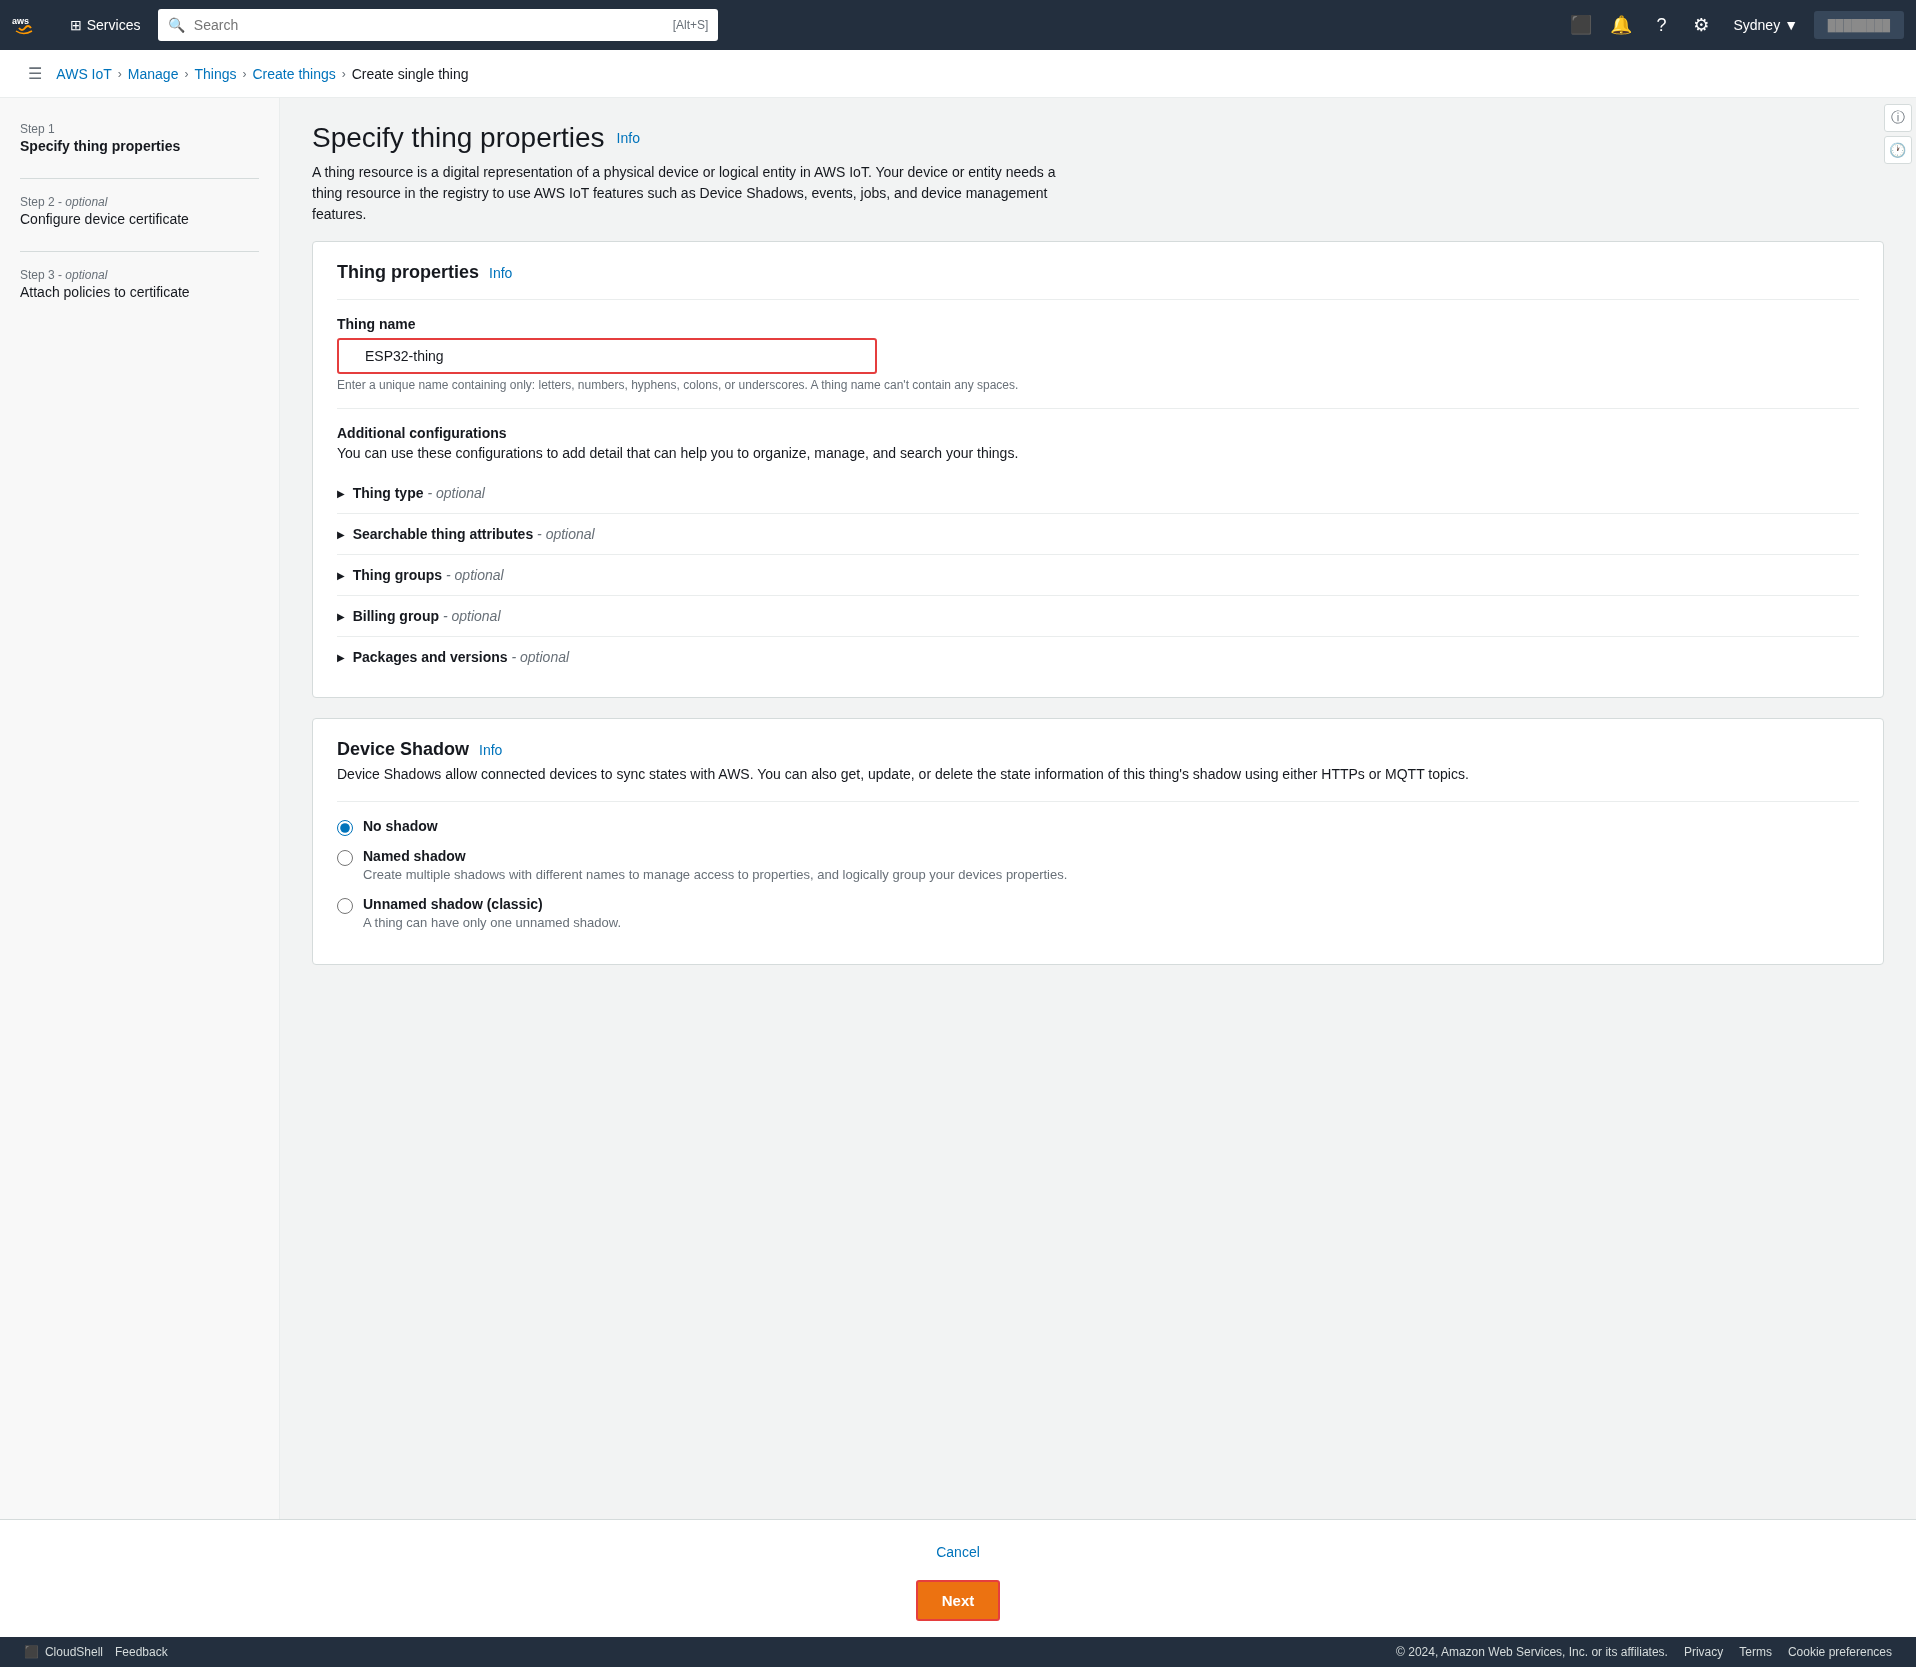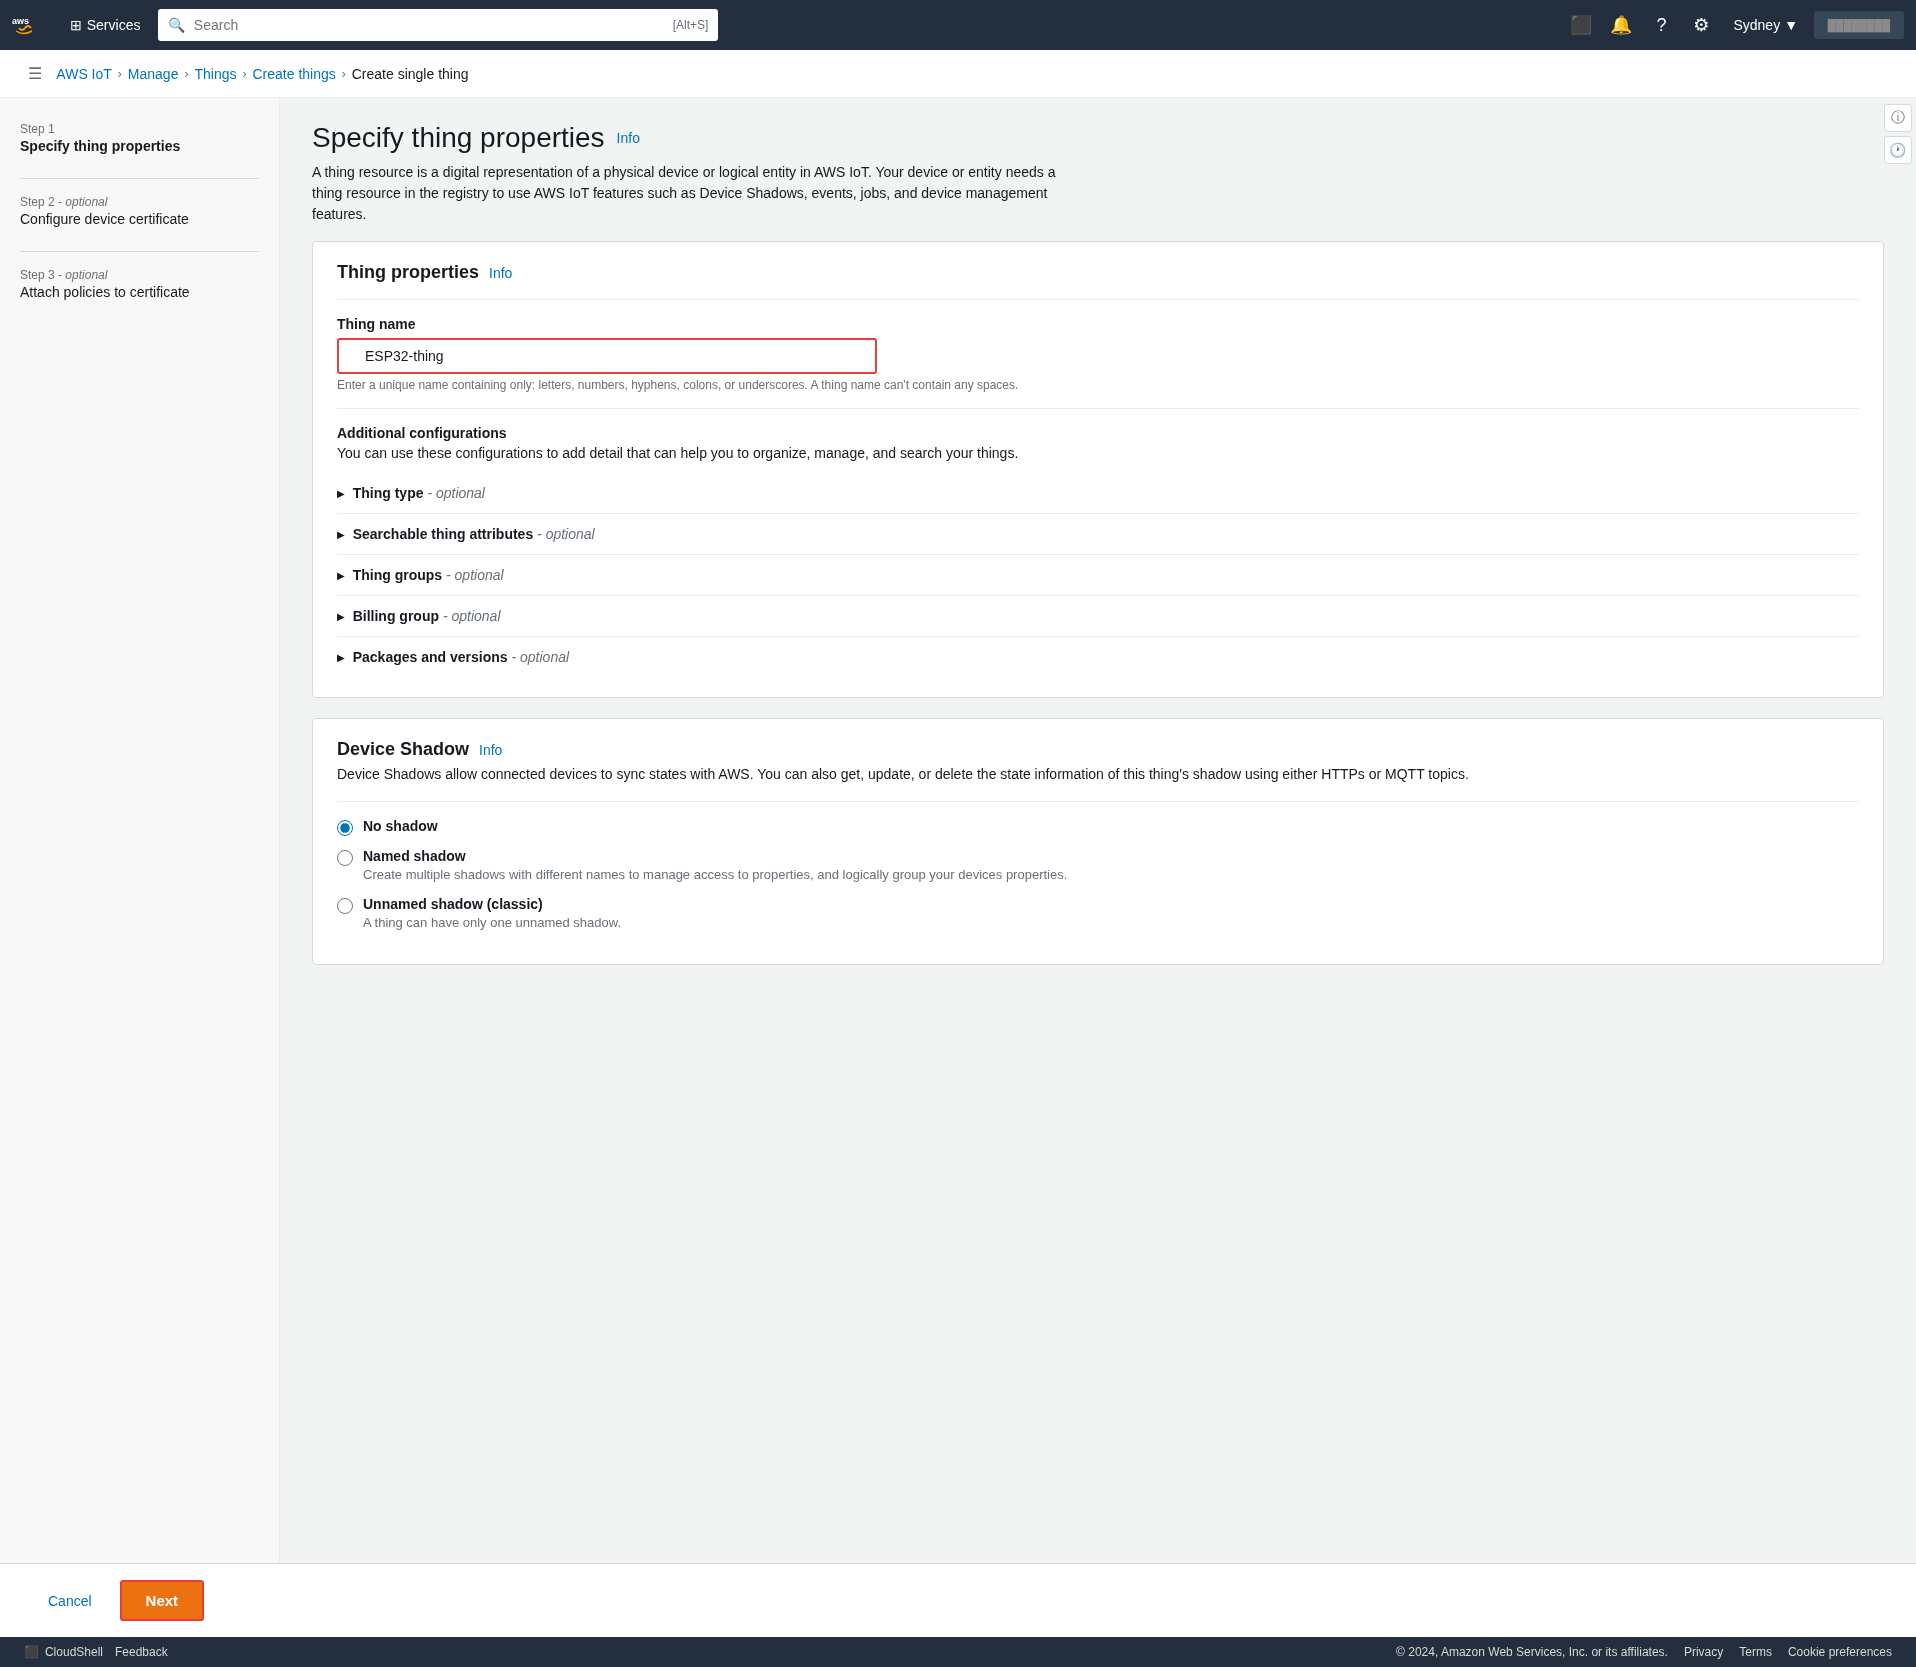--- a/index.html
+++ b/index.html
@@ -320,23 +320,25 @@
       margin-top: 2px;
       line-height: 1.4;
     }
 
     
     .action-bar {
       background: #fff;
       border-top: 1px solid #d5dbdb;
       padding: 16px 32px;
       display: flex;
+      justify-content: flex-end;
       gap: 12px;
       align-items: center;
       flex-shrink: 0;
+      flex-direction: column;
     }
     .btn-cancel {
       background: none;
       border: none;
       color: #0073bb;
       font-size: 14px;
       cursor: pointer;
       padding: 8px 16px;
     }
     .btn-next {

